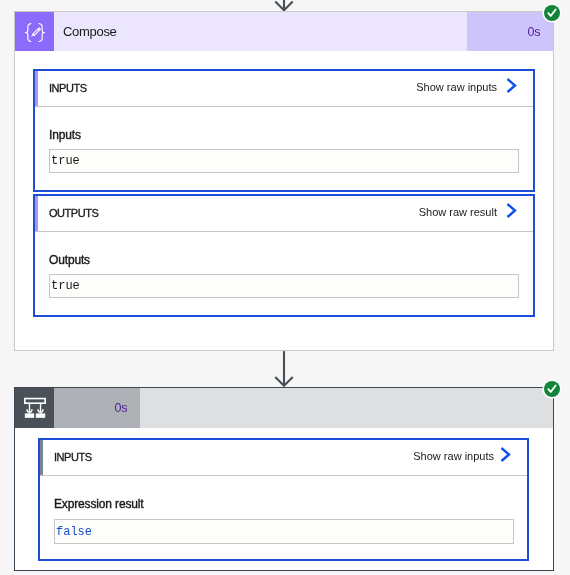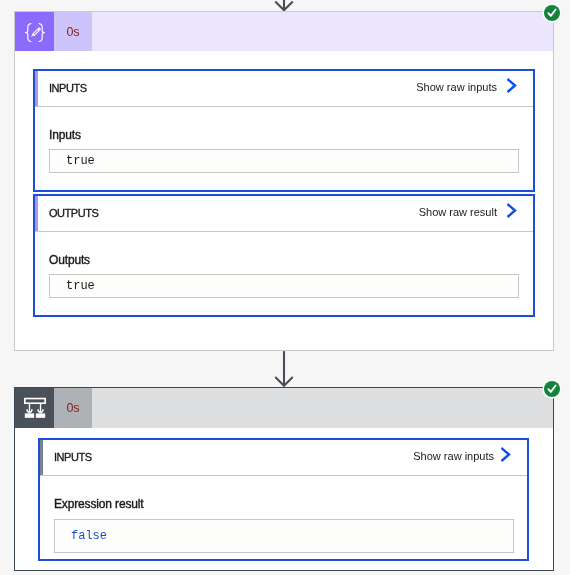--- a/index.html
+++ b/index.html
@@ -18,40 +18,40 @@
   .card-compose { left:14px; top:11px; width:540px; height:340px; border:1px solid #ccc9c7; }
   .card-condition { left:14px; top:387px; width:540px; height:184px; border:1px solid #3c4754; }
 
   .hdr { position:relative; height:39px; display:flex; align-items:stretch; }
   .hdr-compose { background:#ebe6fd; }
   .hdr-condition { background:#dedfe1; height:40px; }
   .icon-box { width:39px; display:flex; align-items:center; justify-content:center; flex:0 0 39px; }
   .icon-compose { background:#8b6bfc; }
   .icon-condition { background:#4b5159; flex:0 0 39px; }
   .hdr-title { flex:1; display:flex; align-items:center; padding-left:9px; font-size:13px; letter-spacing:-0.3px; color:#1b1a19; }
-  .dur { width:38px; display:flex; align-items:center; justify-content:center; font-size:12.5px; color:#7f1d1d; flex:0 0 38px; }
+  .dur { width:38px; display:flex; align-items:center; justify-content:center; font-size:12.5px; color:#4c1d95; flex:0 0 38px;padding-left:48px; }
   .dur-compose { background:#cdc4fc; }
   .dur-condition { background:#aeb2b6; }
   .badge { position:absolute; left:527px; top:-9px; width:21px; height:21px; overflow:visible; }
 
   .section { position:absolute; border:2px solid #1d4ed8; box-sizing:border-box; background:#fff; }
   .sec-hdr { height:35px; display:flex; align-items:center; border-bottom:1px solid #c8c6c4; position:relative; }
   .sec-hdr > .sec-title { margin-top:-1px; }
   .sec-hdr > .sec-link { margin-top:-3px; }
   .sec-accent { position:absolute; left:0; top:0; bottom:0; width:3px; background:#a899f0; }
   .sec-grey .sec-accent { background:#7d828c; }
   .sec-grey .sec-link svg { margin-left:6px; }
   .sec-title { margin-left:14px; font-size:11px; font-weight:normal; -webkit-text-stroke:0.32px #1b1a19; color:#1b1a19; letter-spacing:-0.45px; }
   .sec-link { margin-left:auto; margin-right:16px; display:flex; align-items:flex-end; font-size:11px; color:#1b1a19; }
   .sec-link svg { margin-left:9px; margin-top:-3px; }
   .sec-body { padding:0; position:relative; }
   .fld-label { position:absolute; left:14px; top:21px; font-size:12px; font-weight:normal; -webkit-text-stroke:0.38px #1b1a19; color:#1b1a19; letter-spacing:-0.15px; }
   .fld-box.blue { color:#1a4fc4; }
-  .fld-box.cond-box { top:43px; height:34px; right:13px; }
-  .fld-box { position:absolute; left:14px; right:14px; top:42px; border:1px solid #c8c6c4; background:#fdfdfb; height:24px; box-sizing:border-box; display:flex; align-items:center; padding-left:16px; font-family:"Liberation Mono", monospace; font-size:12px; color:#1b1a19; }
+  .fld-box.cond-box { top:43px; height:25px; right:13px; }
+  .fld-box { position:absolute; left:14px; right:14px; top:42px; border:1px solid #c8c6c4; background:#fdfdfb; height:24px; box-sizing:border-box; display:flex; align-items:center; padding-left:1px; font-family:"Liberation Mono", monospace; font-size:12px; color:#1b1a19; }
 </style>
 </head>
 <body>
 
 <svg class="arrow arrow1" width="26" height="16" viewBox="0 0 26 16">
   <path d="M13 -4 L13 9.5" fill="none" stroke="#474e57" stroke-width="2.1"></path>
   <path d="M5.0 2.2 L13 10.2 L21.0 2.2" fill="none" stroke="#474e57" stroke-width="2.1" stroke-linecap="square"></path>
 </svg>
 
 <svg class="arrow arrow2" width="26" height="38" viewBox="0 0 26 38">
@@ -69,20 +69,21 @@
         </g>
         <g transform="translate(1.5,1.5)">
           <g fill="none" stroke="#fff" stroke-width="0.95" stroke-linejoin="round">
             <path d="M16.6 9.2 L17.9 10.5 L12.4 16.0 L11.1 14.7 Z"></path>
             <path d="M15.5 10.3 L16.8 11.6"></path>
           </g>
           <path d="M11.1 14.7 L12.4 16.0 L9.9 16.9 Z" fill="#fff" stroke="#fff" stroke-width="0.4" stroke-linejoin="round"></path>
         </g>
       </svg>
     </div>
+    <div class="hdr-title">Compose</div>
     <div class="dur dur-compose">0s</div>
     <div class="badge">
       <svg width="20" height="20" viewBox="0 0 20 20">
         <circle cx="10" cy="10" r="9.6" fill="#fff"></circle>
         <circle cx="10" cy="10" r="8.0" fill="#11833a"></circle>
         <path d="M6.3 10.2 L8.8 12.9 L13.6 6.5" fill="none" stroke="#fff" stroke-width="1.85" stroke-linecap="round" stroke-linejoin="round"></path>
       </svg>
     </div>
   </div>
 

